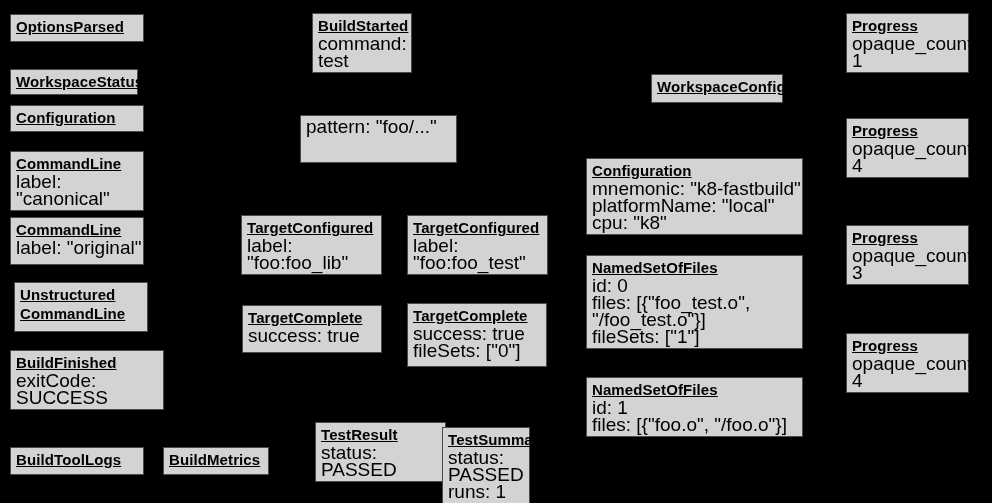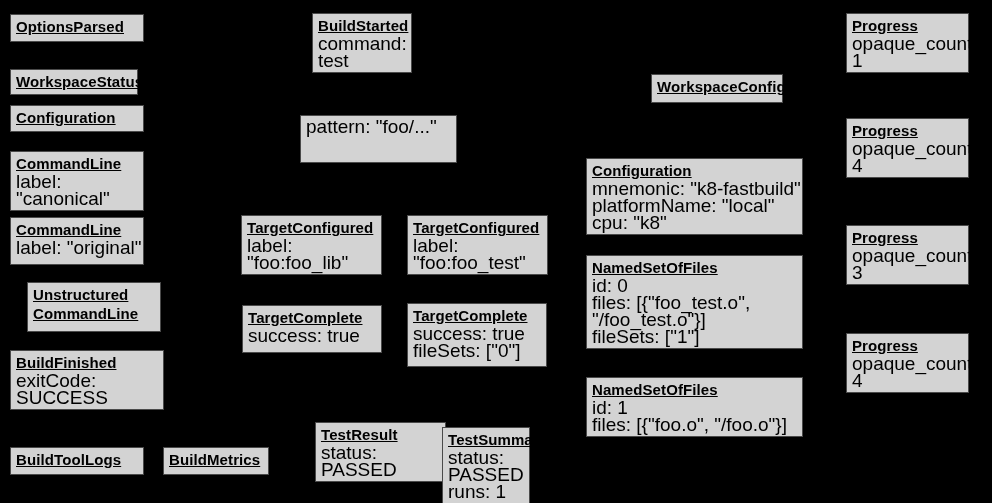--- a/index.html
+++ b/index.html
@@ -61,21 +61,21 @@
   <div class="node" style="left:10px;top:151px;width:134px;min-height:48px">
     <span class="t">CommandLine</span>
     <span class="b">label: "canonical"</span>
   </div>
 
   <div class="node" style="left:10px;top:217px;width:134px;min-height:48px">
     <span class="t">CommandLine</span>
     <span class="b">label: "original"</span>
   </div>
 
-  <div class="node" style="left:27px;top:282px;width:134px;min-height:50px">
+  <div class="node" style="left:14px;top:282px;width:134px;min-height:50px">
     <span class="t">Unstructured
 CommandLine</span>
     <span class="b"></span>
   </div>
 
   <div class="node" style="left:10px;top:350px;width:154px;min-height:49px">
     <span class="t">BuildFinished</span>
     <span class="b">exitCode: SUCCESS</span>
   </div>
 

